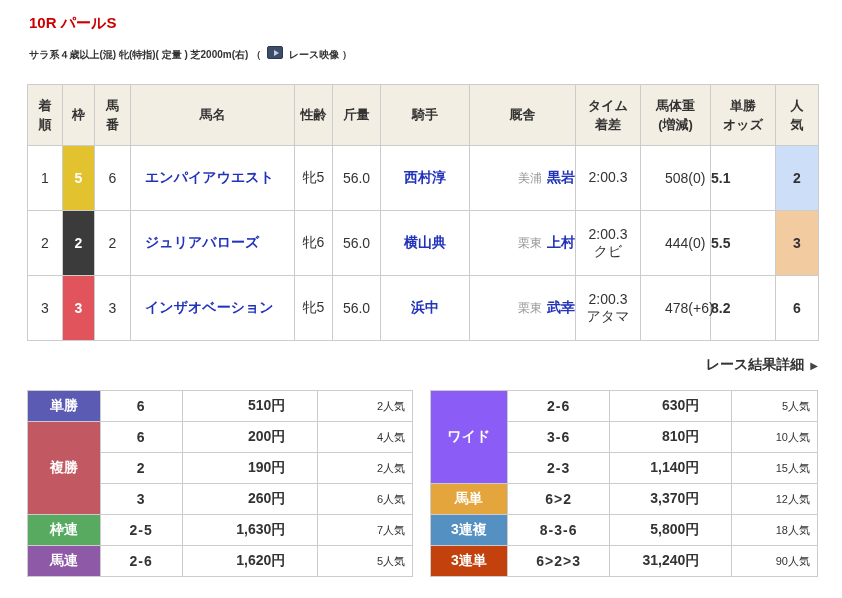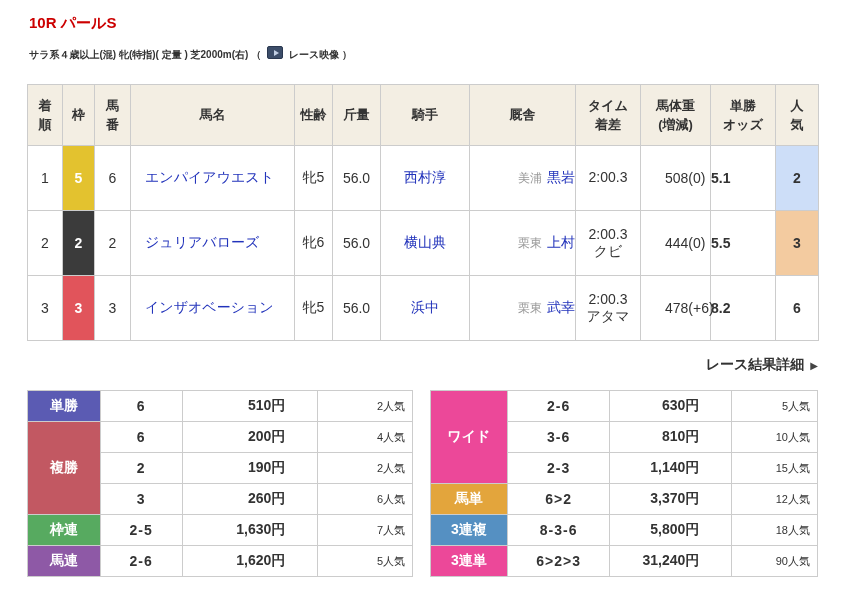--- a/index.html
+++ b/index.html
@@ -67,21 +67,21 @@
   }
   .results td {
     border: 1px solid #cccccc;
     background: #fff;
     font-size: 14px;
     color: #333;
     text-align: center;
     height: 65px;
     padding: 0;
   }
-  .results a { color: #2233bb; text-decoration: none; font-weight: normal; }
+  .results a { color: #2233bb; text-decoration: none; font-weight: bold; }
   .results td.frame { color: #fff; font-weight: bold; }
   .results td.horse { text-align: left; padding-left: 14px; }
   .results td.stable { text-align: right; padding-left: 12px; }
   .results .region { color: #999; font-size: 12px; font-weight: normal; margin-right: 5px; }
   .results td.time { font-weight: normal; white-space: pre-line; line-height: 1.25; text-align: center; }
   .results td.bodyweight { text-align: left; padding-left: 24px; }
   .results td.odds { text-align: left; padding-right: 16px; font-weight: bold; }
   .results td.pop { font-weight: bold; }
   .detail-row {
     width: 791px;
@@ -266,21 +266,21 @@
     </table>
     <table class="payout">
       <colgroup>
         <col style="width:77px">
           <col style="width:103px">
           <col style="width:122px">
           <col style="width:86px">
       </colgroup>
       <tbody>
           <tr>
-            <td class="label" rowspan="3" style="background: #ec4899;">ワイド</td>
+            <td class="label" rowspan="3" style="background: #8b5cf6;">ワイド</td>
             <td class="combo">2-6</td>
             <td class="payout-val">630円</td>
             <td class="ninki">5人気</td>
           </tr>
           <tr>
             <td class="combo">3-6</td>
             <td class="payout-val">810円</td>
             <td class="ninki">10人気</td>
           </tr>
           <tr>
@@ -294,21 +294,21 @@
             <td class="payout-val">3,370円</td>
             <td class="ninki">12人気</td>
           </tr>
           <tr>
             <td class="label" rowspan="1" style="background: rgb(85, 144, 194);">3連複</td>
             <td class="combo">8-3-6</td>
             <td class="payout-val">5,800円</td>
             <td class="ninki">18人気</td>
           </tr>
           <tr>
-            <td class="label" rowspan="1" style="background: #ec4899; margin-left: 42px;">3連単</td>
+            <td class="label" rowspan="1" style="background: #c2410c; margin-left: 42px;">3連単</td>
             <td class="combo">6&gt;2&gt;3</td>
             <td class="payout-val">31,240円</td>
             <td class="ninki">90人気</td>
           </tr>
         </tbody>
     </table>
   </div>
 
 </div>
 

